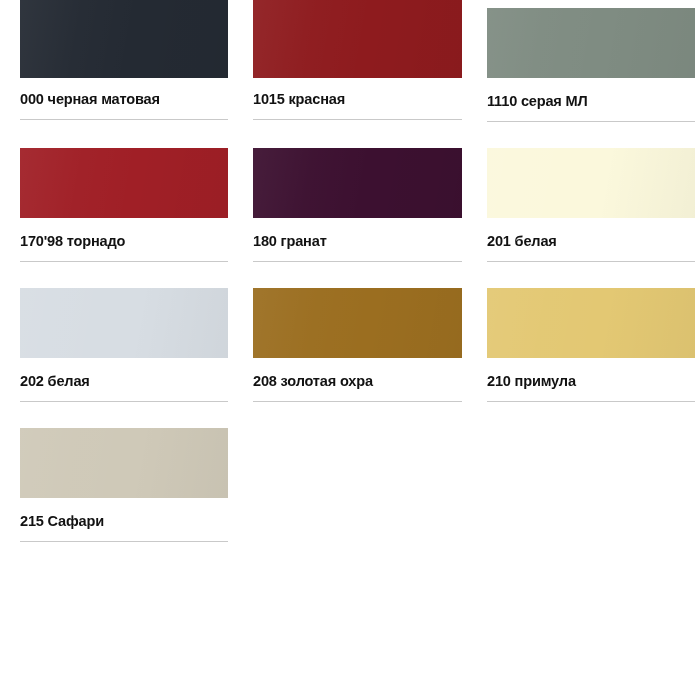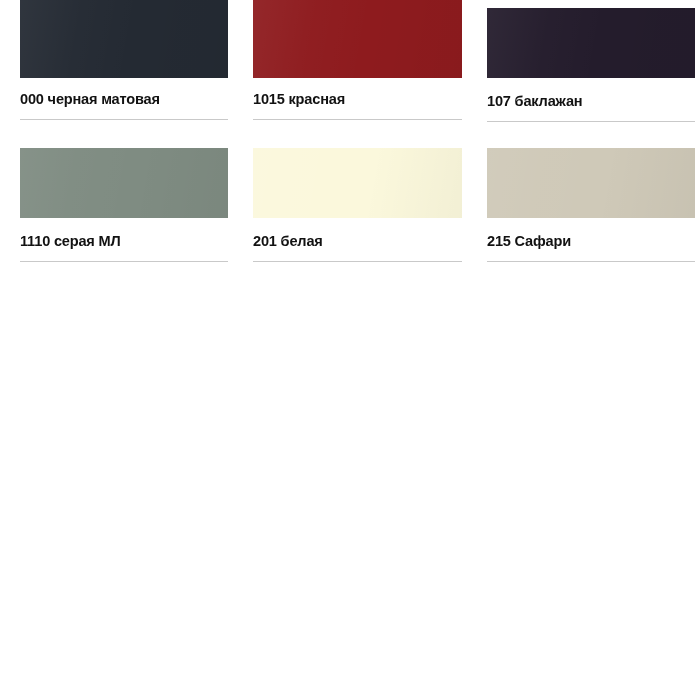--- a/index.html
+++ b/index.html
@@ -116,38 +116,58 @@
       <div class="chip" style="background-color: rgb(36, 42, 51);"></div>
       <div class="chip-label" style="color: rgb(18, 18, 18);">000 черная матовая</div>
       <div class="chip-divider" style="background-color: rgb(201, 201, 201);"></div>
     </div>
     <div class="swatch-cell row-first">
       <div class="chip" style="background-color: rgb(142, 27, 30);"></div>
       <div class="chip-label" style="color: rgb(18, 18, 18);">1015 красная</div>
       <div class="chip-divider" style="background-color: rgb(201, 201, 201);"></div>
     </div>
 
-    <div class="swatch-cell">
-      <div class="chip" style="background-color: rgb(36, 28, 44);"></div>
-      <div class="chip-label" style="color: rgb(18, 18, 18);">107 баклажан</div>
-      <div class="chip-divider" style="background-color: rgb(201, 201, 201);"></div>
-    </div>
 
     <div class="swatch-cell">
       <div class="chip" style="background-color: rgb(127, 140, 130);"></div>
       <div class="chip-label" style="color: rgb(18, 18, 18);">1110 серая МЛ</div>
       <div class="chip-divider" style="background-color: rgb(201, 201, 201);"></div>
     </div>
+    <div class="swatch-cell">
+      <div class="chip" style="background-color: rgb(160, 31, 38);"></div>
+      <div class="chip-label" style="color: rgb(18, 18, 18);">170'98 торнадо</div>
+      <div class="chip-divider" style="background-color: rgb(201, 201, 201);"></div>
+    </div>
 
+    <div class="swatch-cell">
+      <div class="chip" style="background-color: rgb(60, 16, 48);"></div>
+      <div class="chip-label" style="color: rgb(18, 18, 18);">180 гранат</div>
+      <div class="chip-divider" style="background-color: rgb(201, 201, 201);"></div>
+    </div>
     <div class="swatch-cell">
       <div class="chip" style="background-color: rgb(251, 248, 220);"></div>
       <div class="chip-label" style="color: rgb(18, 18, 18);">201 белая</div>
       <div class="chip-divider" style="background-color: rgb(201, 201, 201);"></div>
     </div>
+    <div class="swatch-cell">
+      <div class="chip" style="background-color: rgb(215, 221, 227);"></div>
+      <div class="chip-label" style="color: rgb(18, 18, 18);">202 белая</div>
+      <div class="chip-divider" style="background-color: rgb(201, 201, 201);"></div>
+    </div>
 
+    <div class="swatch-cell">
+      <div class="chip" style="background-color: rgb(155, 110, 32);"></div>
+      <div class="chip-label" style="color: rgb(18, 18, 18);">208 золотая охра</div>
+      <div class="chip-divider" style="background-color: rgb(201, 201, 201);"></div>
+    </div>
+    <div class="swatch-cell">
+      <div class="chip" style="background-color: rgb(227, 200, 115);"></div>
+      <div class="chip-label" style="color: rgb(18, 18, 18);">210 примула</div>
+      <div class="chip-divider" style="background-color: rgb(201, 201, 201);"></div>
+    </div>
     <div class="swatch-cell">
       <div class="chip" style="background-color: rgb(207, 201, 184);"></div>
       <div class="chip-label" style="color: rgb(18, 18, 18);">215 Сафари</div>
       <div class="chip-divider" style="background-color: rgb(201, 201, 201);"></div>
     </div>
 
   </div>
 </div>
 
 </body></html>

